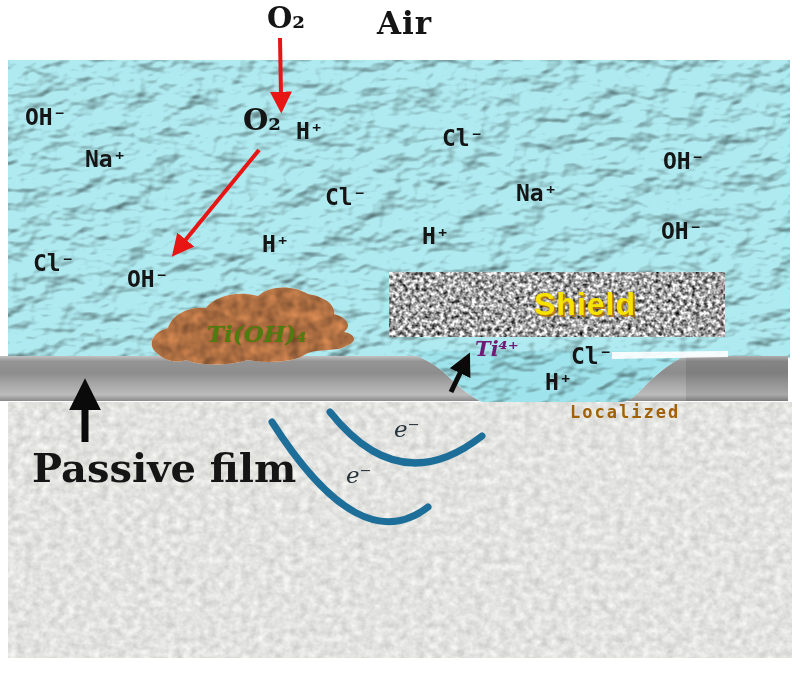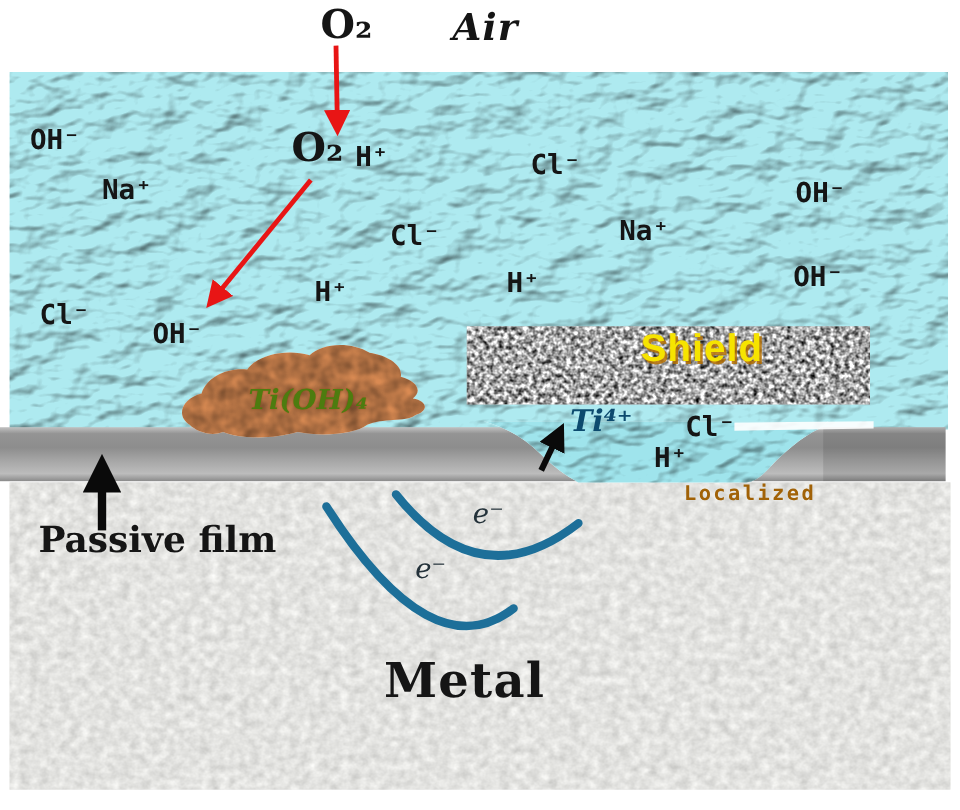--- a/index.html
+++ b/index.html
@@ -7,31 +7,31 @@
     position:relative;width:800px;height:675px;background:#ffffff;overflow:hidden;
     font-family:"DejaVu Serif","DejaVu Sans",serif;
   }
   #diagram-svg{position:absolute;left:0;top:0;}
   .label{position:absolute;white-space:nowrap;line-height:1;}
   .ion{
     font-family:"DejaVu Sans Mono","DejaVu Sans",monospace;
     font-weight:bold;font-size:23px;color:#151515;
   }
   .serifb{font-family:"DejaVu Serif","DejaVu Sans",serif;font-weight:bold;color:#151515;}
-  .o2{font-size:33px;}
-  .air{font-size:31px;letter-spacing:1px;font-style:italic;}
+  .o2{font-size:29px;}
+  .air{font-size:31px;letter-spacing:1px;}
   .metal-lbl{font-size:40px;letter-spacing:1px;}
-  .pf-lbl{font-size:30px;}
+  .pf-lbl{font-size:40px;margin-top:12px;}
   .ital{font-style:italic;}
-  .ti4{font-size:25px;color:#0c4a6e;text-align:center;}
+  .ti4{font-size:21px;color:#701a75;text-align:center;}
   .tioh4{font-size:23px;color:#4d7c0f;text-shadow:0 0 2px rgba(120,60,10,.6);}
   .eminus{font-family:"DejaVu Serif","DejaVu Sans",serif;font-style:italic;font-size:23px;color:#24323a;}
   .shield-box{
     position:absolute;left:389px;top:272px;width:392px;height:65px;
-    display:flex;align-items:flex-start;justify-content:center;
+    display:flex;align-items:center;justify-content:center;
   }
   .shield-txt{
     font-family:"Liberation Sans","DejaVu Sans",sans-serif;font-weight:bold;font-size:32px;
     color:#f6e400;text-shadow:2px 2px 0 rgba(180,110,0,.85), -1px 0 0 rgba(180,110,0,.4);
     letter-spacing:1px;
   }
   .localized{
     font-family:"DejaVu Sans Mono","DejaVu Sans",monospace;font-weight:bold;
     font-size:17px;color:#a16207;letter-spacing:2px;line-height:1.55;
   }
@@ -186,18 +186,17 @@
   <div class="label ion" style="left:545px;top:371px;">H⁺</div>
 
   <div class="label localized" style="left:570px;top:399px;">
     <div>Localized</div>
   </div>
 
   <div class="label serifb ital tioh4" style="left:207px;top:322px;">Ti(OH)₄</div>
 
   <div class="label serifb pf-lbl" style="left:32px;top:436px;">Passive film</div>
 
-  <div class="label serifb metal-lbl" style="left:320px;top:548px;">Metal</div>
 
   <div class="label eminus" style="left:394px;top:418px;">e⁻</div>
   <div class="label eminus" style="left:346px;top:464px;">e⁻</div>
 
 </div>
 
 </body></html>

